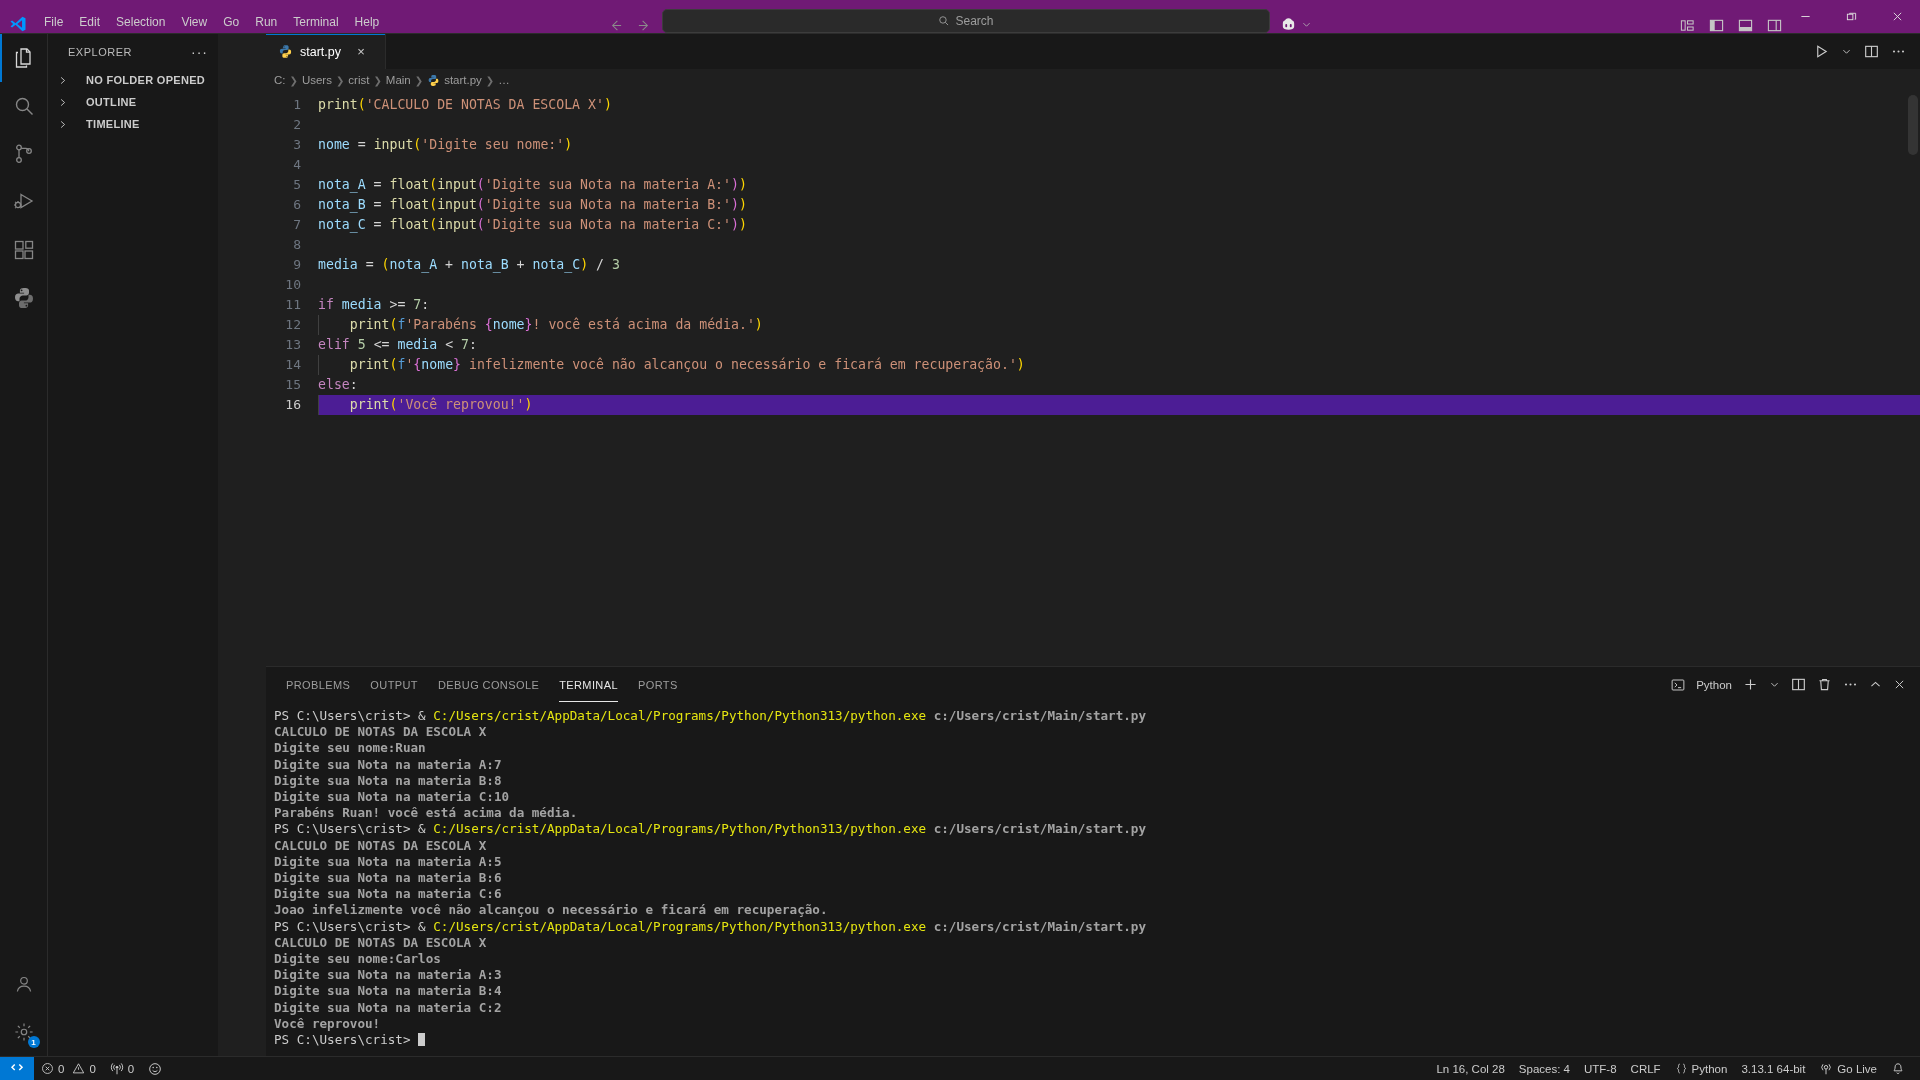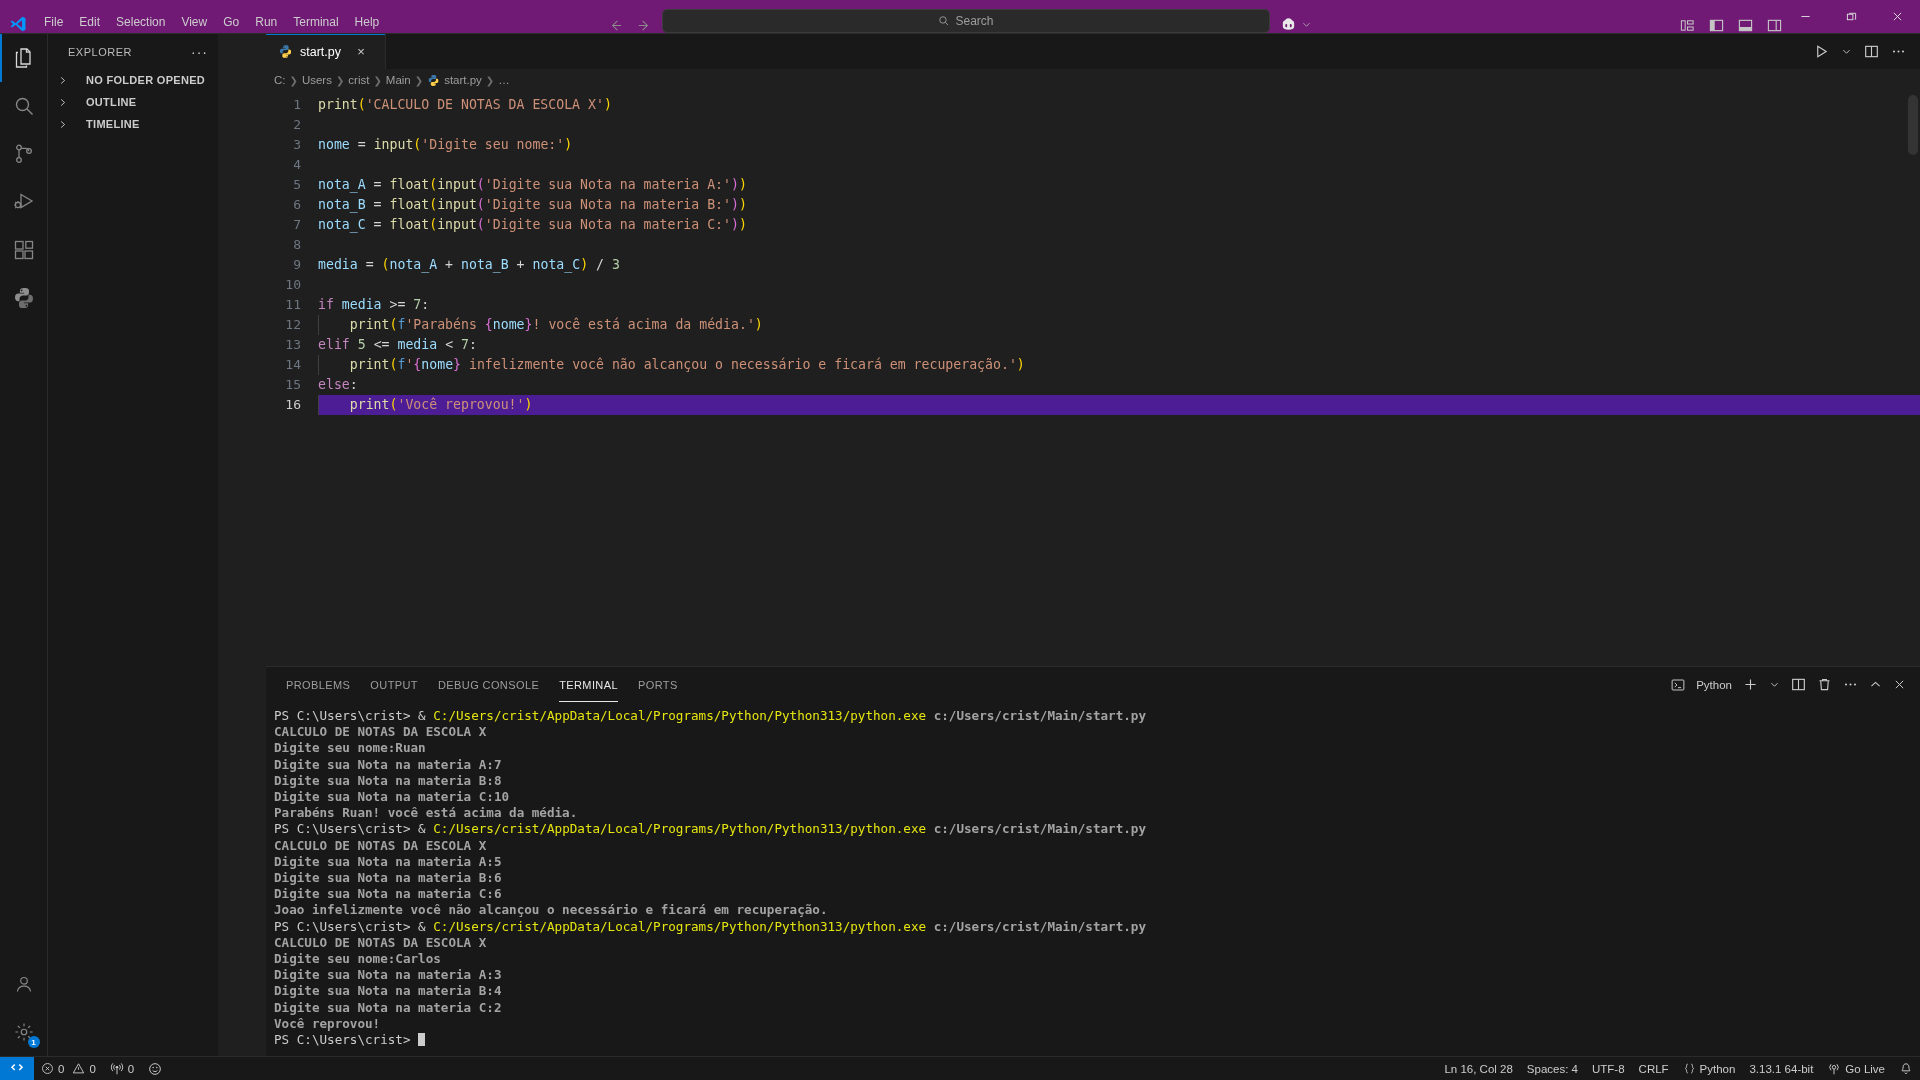--- a/index.html
+++ b/index.html
@@ -154,21 +154,21 @@
   .t-arg  { color: #a3a3a3; font-weight: bold; }
   .caret { display: inline-block; width: 7px; height: 13px; background: #cccccc; vertical-align: -2px; }
 
   
   .statusbar {
     height: 24px; flex: 0 0 24px; background: #181818; display: flex; align-items: center;
     font-size: 11.5px; color: #cccccc; border-top: 1px solid #2b2b2b;
   }
   .remote { background: #0078d4; height: 24px; display: flex; align-items: center; padding: 0 10px; color: #fff; }
   .sb-item { display: flex; align-items: center; gap: 4px; padding: 0 7px; height: 24px; }
-  .sb-right { margin-left: auto; display: flex; align-items: center; padding-right: 0; }
+  .sb-right { margin-left: auto; display: flex; align-items: center; padding-right: 8px; }
   svg { display: block; }
 </style>
 </head>
 <body>
 
 <div class="app">
 
   <div class="titlebar">
     <div class="vscode-logo">
       <svg width="18" height="18" viewBox="0 0 24 24">

